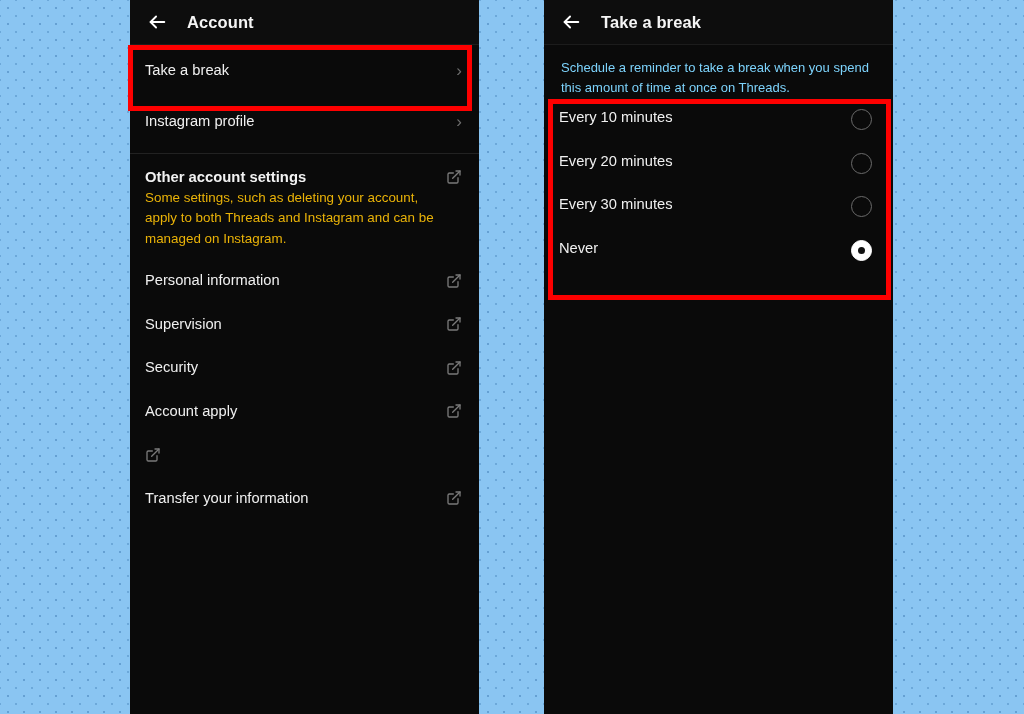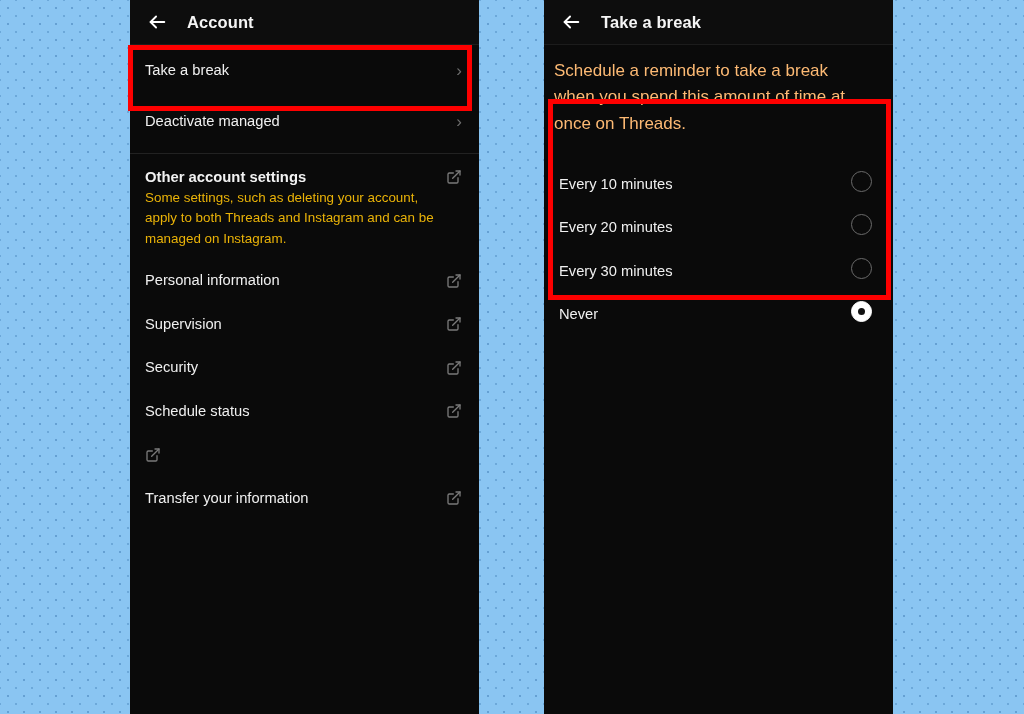--- a/index.html
+++ b/index.html
@@ -118,28 +118,28 @@
     display: flex;
     align-items: center;
     justify-content: space-between;
     padding: 0 17px 0 15px;
     height: 43.5px;
     gap: 16px;
   }
 
   
   .intro {
-    color: #fdba74;
-    font-size: 17px;
+    color: #7dd3fc;
+    font-size: 13px;
     line-height: 1.55;
-    padding: 13px 22px 11px 10px;
+    padding: 13px 22px 11px 17px;
   }
   .radio-row {
     display: flex;
-    align-items: flex-end;
+    align-items: flex-start;
     justify-content: space-between;
     padding: 0 21px 0 15px;
     height: 43.5px;
   }
   .radio-label {
     color: #f0f0f0;
     font-size: 14.7px;
   }
   .radio {
     flex: 0 0 auto;
@@ -191,21 +191,21 @@
     </span>
     <span class="appbar-title">Account</span>
   </div>
 
   <div class="row">
     <span class="row-label">Take a break</span>
     <span class="chevron">›</span>
   </div>
 
   <div class="row">
-    <span class="row-label">Deactivate managed</span>
+    <span class="row-label">Instagram profile</span>
     <span class="chevron">›</span>
   </div>
 
   <div class="divider" style="margin-top:6px;"></div>
 
   <div class="section-block">
     <div class="section-head">
       <span class="section-title">Other account settings</span>
       <span class="extlink">
         <svg width="16" height="16" viewBox="0 0 24 24" fill="none" stroke="#7a7a7a" stroke-width="2" stroke-linecap="round" stroke-linejoin="round">
@@ -245,21 +245,21 @@
     <span class="extlink">
       <svg width="16" height="16" viewBox="0 0 24 24" fill="none" stroke="#7a7a7a" stroke-width="2" stroke-linecap="round" stroke-linejoin="round">
         <path d="M18 13v6a2 2 0 0 1-2 2H5a2 2 0 0 1-2-2V8a2 2 0 0 1 2-2h6"></path>
         <polyline points="15 3 21 3 21 9"></polyline>
         <line x1="10" y1="14" x2="21" y2="3"></line>
       </svg>
     </span>
   </div>
 
   <div class="ext-row">
-    <span class="row-label">Schedule status</span>
+    <span class="row-label">Account apply</span>
     <span class="extlink">
       <svg width="16" height="16" viewBox="0 0 24 24" fill="none" stroke="#7a7a7a" stroke-width="2" stroke-linecap="round" stroke-linejoin="round">
         <path d="M18 13v6a2 2 0 0 1-2 2H5a2 2 0 0 1-2-2V8a2 2 0 0 1 2-2h6"></path>
         <polyline points="15 3 21 3 21 9"></polyline>
         <line x1="10" y1="14" x2="21" y2="3"></line>
       </svg>
     </span>
   </div>
 
   <div class="ext-row">

